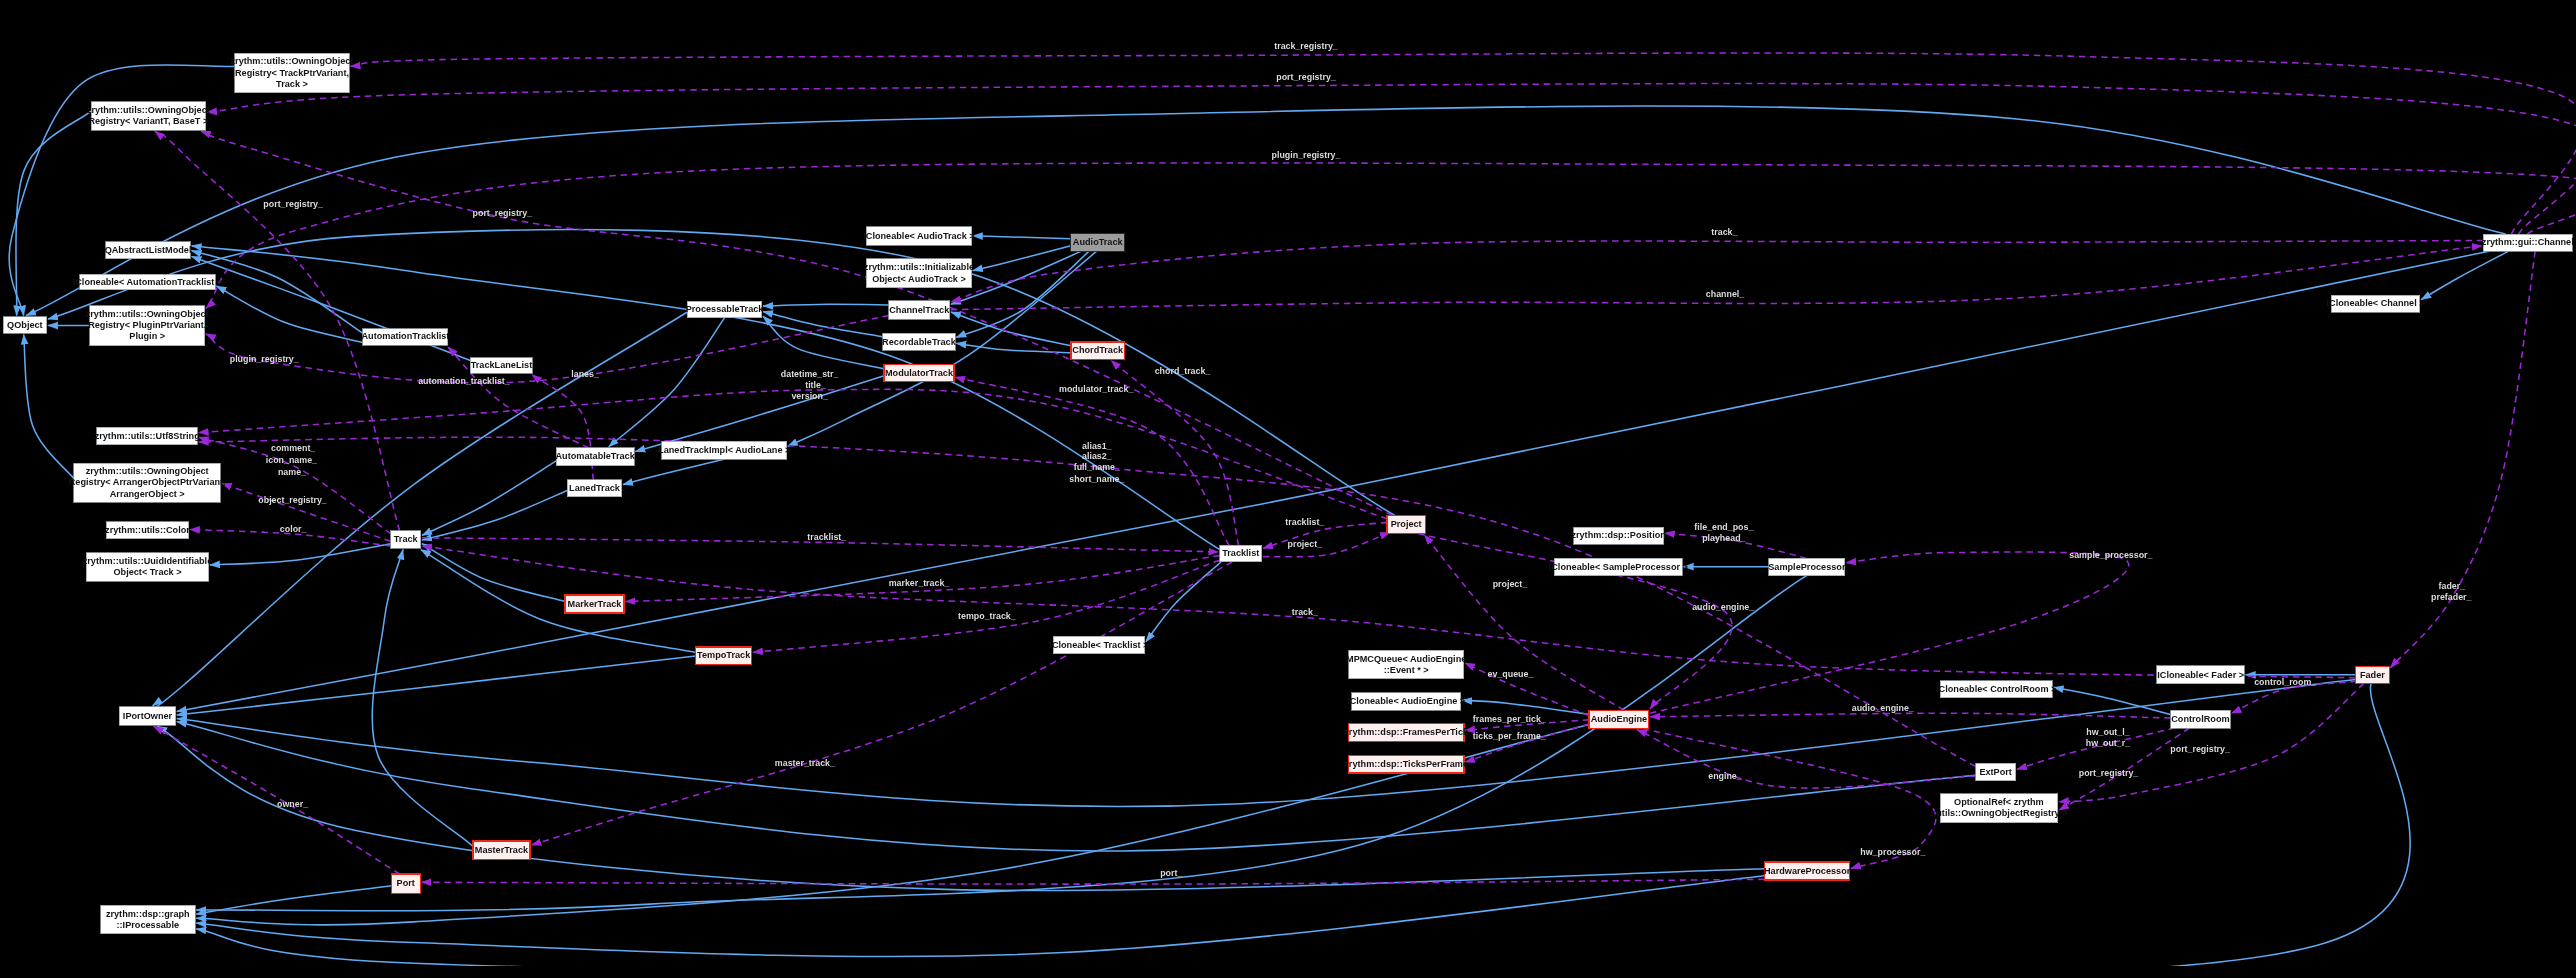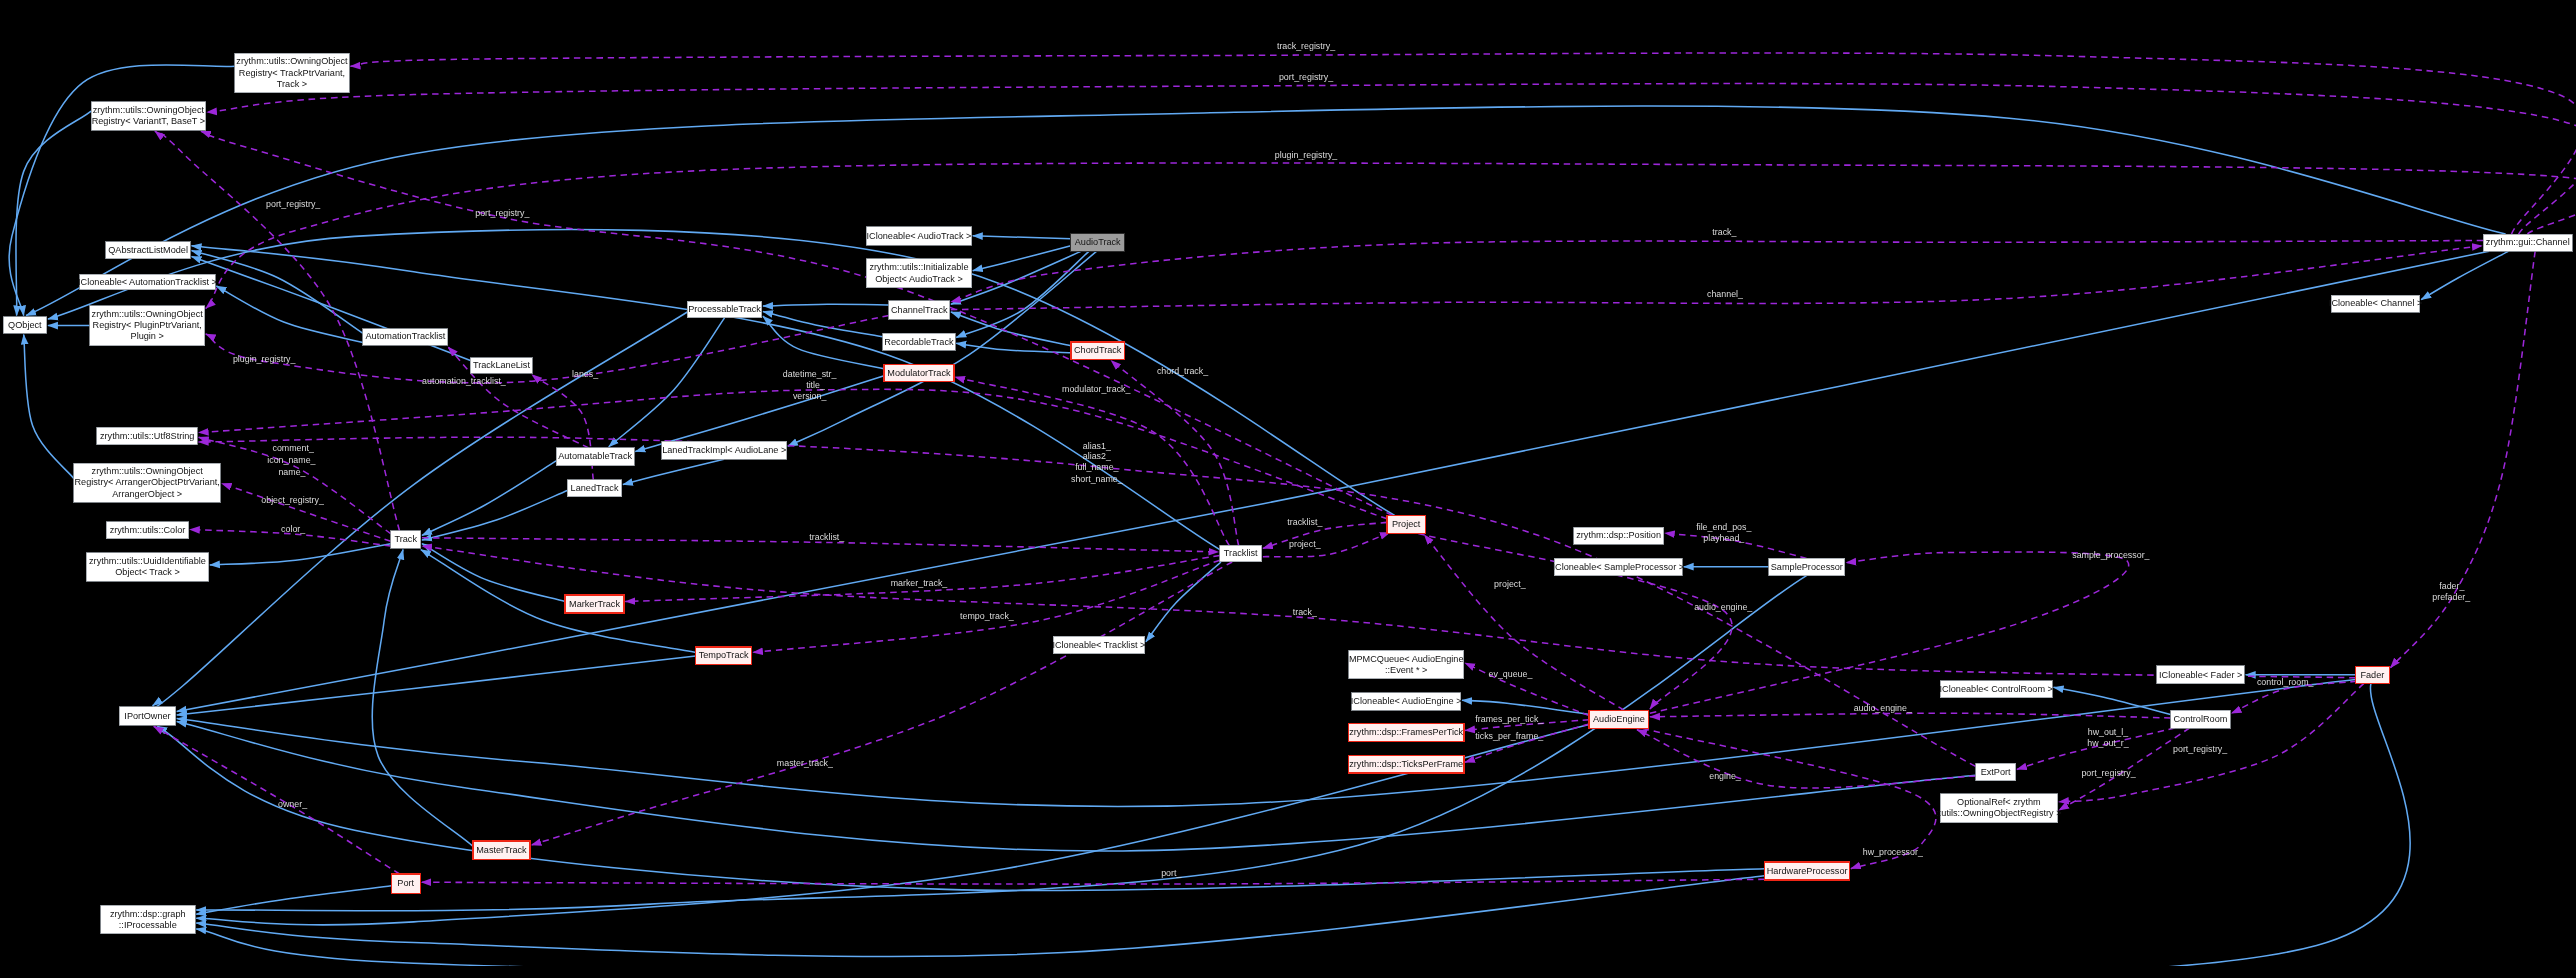--- a/index.html
+++ b/index.html
@@ -1,16 +1,16 @@
 <!DOCTYPE html>
 <html style="font-size:9.5px"><head>
 <meta charset="utf-8">
 <style>
   html,body{margin:0;padding:0;background:#000;}
-  #stage{position:relative;width:2576px;height:966px;background:#0f766e;overflow:hidden;}
+  #stage{position:relative;width:2576px;height:966px;background:#0f766e;overflow:hidden;font-weight:bold;}
   svg{display:block;font-family:"Liberation Sans","DejaVu Sans",sans-serif;}
   .edge{fill:none;}
   .node-rect{shape-rendering:crispEdges;}
   text{user-select:none;}
 </style>
 </head>
 <body>
 
 <div id="stage">
   <svg id="graph" xmlns="http://www.w3.org/2000/svg" width="2576" height="978" viewBox="0 0 4359 1655" style="background: rgb(0, 0, 0);">

